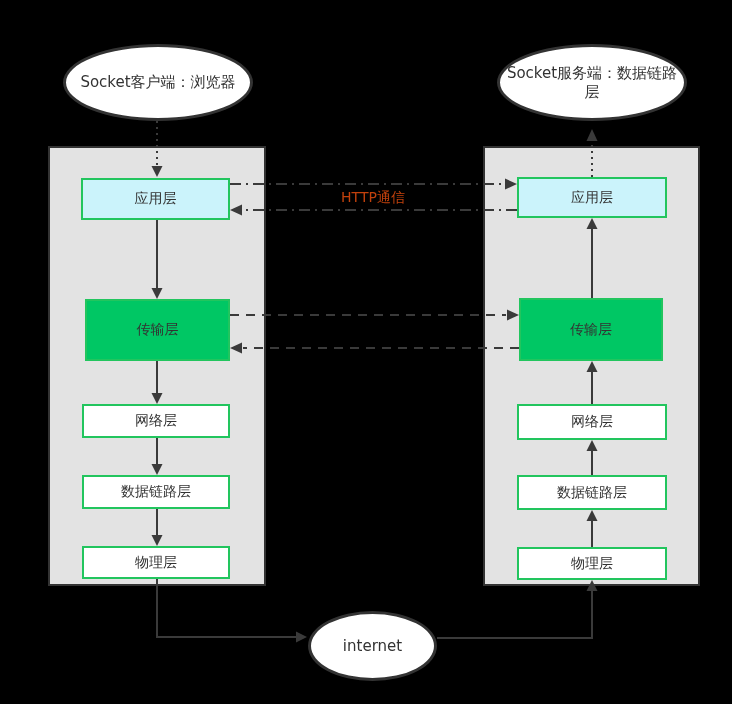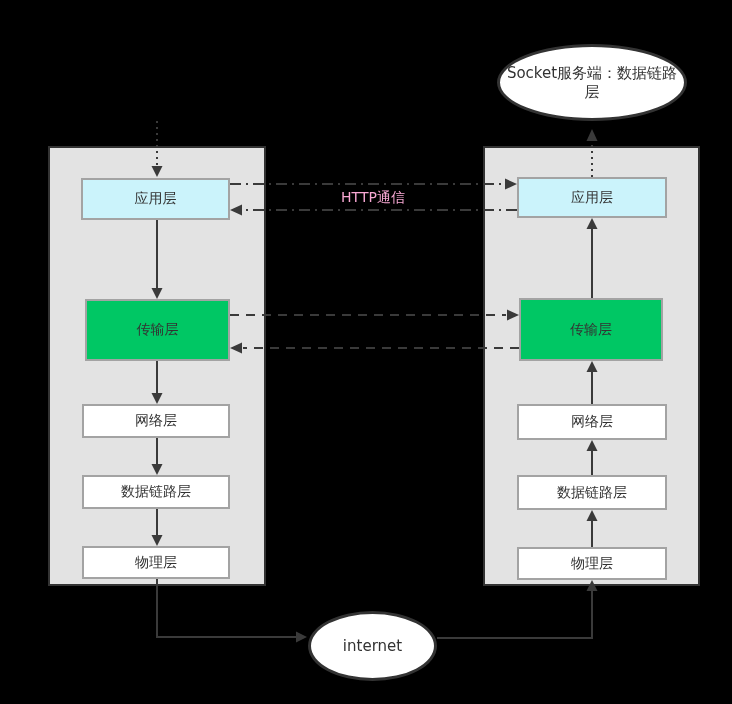--- a/index.html
+++ b/index.html
@@ -15,21 +15,21 @@
   }
   .node-client   { left:63px;  top:44px;  width:190px; height:77px; }
   .node-server   { left:497px; top:44px;  width:190px; height:77px; }
   .node-internet { left:308px; top:611px; width:129px; height:70px; }
   .stack {
     position:absolute; background:#e3e3e3; border:2px solid #333333; box-sizing:border-box;
   }
   .stack-left  { left:48px;  top:146px; width:218px; height:440px; }
   .stack-right { left:483px; top:146px; width:217px; height:440px; }
   .layer {
-    position:absolute; border:2px solid #a3a3a3; box-sizing:border-box;
+    position:absolute; border:2px solid #22c55e; box-sizing:border-box;
     display:flex; align-items:center; justify-content:center;
     font-size:14px; color:#333333; background:#ffffff;
   }
   .cl-app   { left:81px;  top:178px; width:149px; height:42px; background:#cbf3fb; }
   .cl-trans { left:85px;  top:299px; width:145px; height:62px; background:#00c764; }
   .cl-net   { left:82px;  top:404px; width:148px; height:34px; }
   .cl-data  { left:82px;  top:475px; width:148px; height:34px; }
   .cl-phys  { left:82px;  top:546px; width:148px; height:33px; }
   .sr-app   { left:517px; top:177px; width:150px; height:41px; background:#cbf3fb; }
   .sr-trans { left:519px; top:298px; width:144px; height:63px; background:#00c764; }
@@ -37,21 +37,21 @@
   .sr-data  { left:517px; top:475px; width:150px; height:35px; }
   .sr-phys  { left:517px; top:547px; width:150px; height:33px; }
   .wires { position:absolute; left:0; top:0; width:732px; height:704px; }
   .wire    { stroke:#3a3a3a; stroke-width:2; fill:none; }
   .dotted  { stroke-dasharray:2 4; }
   .dashed  { stroke-dasharray:9 7; }
   .dashdot { stroke-dasharray:11 5 2 5; }
   .head    { fill:#3a3a3a; stroke:none; }
   .link-label {
     position:absolute; width:146px; text-align:center;
-    font-size:14px; color:#f9a8d4;
+    font-size:14px; color:#c2410c;
   }
   .http-label { left:300px; top:189px; }
   .tcp-label  { left:300px; top:325px; }
 </style>
 </head>
 <body>
 
 <div class="canvas">
 
   <div class="stack stack-left"></div>
@@ -125,20 +125,23 @@
     <g>
       <path class="wire dashed" d="M230,315 L506,315"></path>
       <polygon class="head" points="507,309.5 507,320.5 519,315"></polygon>
     </g>
     <g>
       <path class="wire dashed" d="M519,348 L243,348"></path>
       <polygon class="head" points="242,342.5 242,353.5 230,348"></polygon>
     </g>
   </svg>
 
+  <div class="node node-client">
+    <span>Socket客户端：浏览器</span>
+  </div>
   <div class="node node-server">
     <span>Socket服务端：数据链路层</span>
   </div>
 
   <div class="layer cl-app">应用层</div>
   <div class="layer cl-trans">传输层</div>
   <div class="layer cl-net">网络层</div>
   <div class="layer cl-data">数据链路层</div>
   <div class="layer cl-phys">物理层</div>
 

